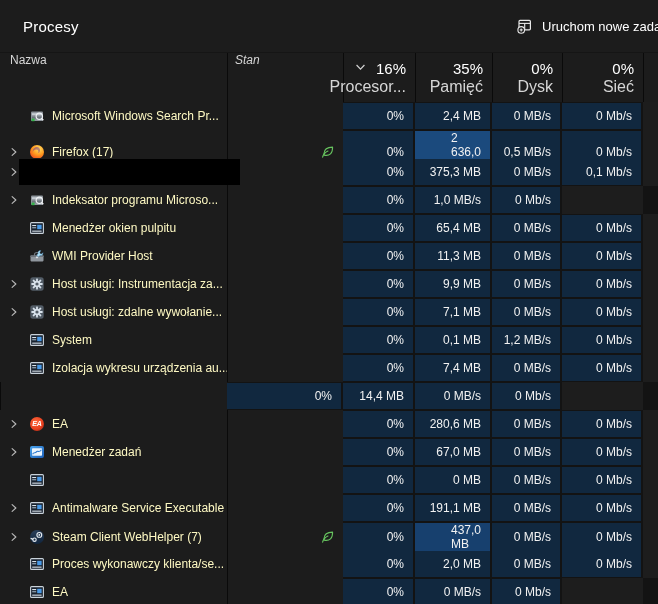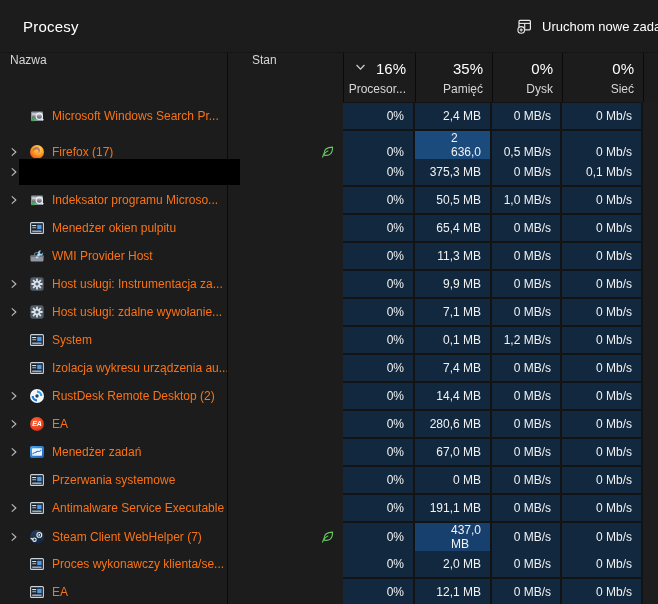--- a/index.html
+++ b/index.html
@@ -41,46 +41,46 @@
     background:var(--window-bg);
     border-top:1px solid #151515;
   }
   .th{position:relative;}
   .th-sep{border-left:1px solid var(--sep);}
   .th-name,.th-stan{
     display:flex;
     padding:0 0 8px 10px;
     font-size:12px;color:var(--text-secondary);
   }
-  .th-stan{padding-left:24px;}
+  .th-stan{padding-left:7px;font-style:italic;}
   .th-data{
     display:flex;flex-direction:column;align-items:flex-end;
     justify-content:space-between;
     padding:8px 9px 7px 0;
   }
   .th-data .pct{font-size:15px;color:var(--text-primary);line-height:1;}
-  .th-data .lbl{font-size:12px;color:var(--text-secondary);line-height:1;}
+  .th-data .lbl{font-size:16px;color:var(--text-secondary);line-height:1;}
   .sort{position:absolute;left:11px;top:4px;}
   
   .tbody{background:var(--gap-bg);}
   .prow{
     position:relative;
     display:grid;
     grid-template-columns:227px 116px 72px 77px 70px 81px 15px;
     height:28px;
     cursor:default;
   }
   .c-name{
     background:var(--window-bg);
     display:flex;align-items:center;
     padding-left:8px;overflow:hidden;white-space:nowrap;
   }
   .chev{width:12px;display:flex;align-items:center;justify-content:center;flex:0 0 12px;}
   .picon{margin-left:9px;width:16px;height:16px;flex:0 0 16px;display:flex;align-items:center;}
-  .pname{margin-left:7px;font-size:12px;color:#f97316;}
+  .pname{margin-left:7px;font-size:12px;color:#fef9c3;}
   .c-stan{
     position:relative;
     background:var(--window-bg);
     border-left:1px solid var(--sep);
   }
   .c-stan .statusicon{
     position:absolute;right:8px;top:50%;transform:translateY(-50%);
     display:flex;align-items:center;
   }
   .cell{
@@ -242,21 +242,20 @@
               <rect x="3" y="8.6" width="10" height="2" fill="#6d747b"></rect>
               <circle cx="10.3" cy="8.3" r="3.2" fill="none" stroke="#eef1f4" stroke-width="1.2"></circle>
               <line x1="12.5" y1="10.5" x2="14.3" y2="12.3" stroke="#eef1f4" stroke-width="1.5"></line>
               <rect x="2.6" y="10.6" width="3" height="2.6" fill="#35b24a"></rect>
             </svg>
           </span>
           <span class="pname">Indeksator programu Microso...</span>
         </div>
         <div class="c-stan"></div>
         <div class="cell">0%</div>
-        <div class="cell">50,5 MB</div>
         <div class="cell">1,0 MB/s</div>
         <div class="cell">0 Mb/s</div>
         <div class="c-gutter"></div>
       </div>
       <div class="prow">
         <div class="c-name">
           <span class="chev"></span>
           <span class="picon">
             <svg width="16" height="16" viewBox="0 0 16 16">
               <rect x="1.6" y="2.6" width="12.8" height="10.8" rx="1" fill="#17212e" stroke="#c9d2da" stroke-width="1.1"></rect>
@@ -390,36 +389,20 @@
           <span class="pname">Izolacja wykresu urządzenia au...</span>
         </div>
         <div class="c-stan"></div>
         <div class="cell">0%</div>
         <div class="cell">7,4 MB</div>
         <div class="cell">0 MB/s</div>
         <div class="cell">0 Mb/s</div>
         <div class="c-gutter"></div>
       </div>
       <div class="prow">
-        <div class="c-name">
-          <span class="chev">
-            <svg width="12" height="12" viewBox="0 0 16 16">
-              <path d="M5.5 3.5 L10.5 8 L5.5 12.5" fill="none" stroke="#b8b8b8" stroke-width="1.5" stroke-linecap="round" stroke-linejoin="round"></path>
-            </svg>
-          </span>
-          <span class="picon">
-            <svg width="16" height="16" viewBox="0 0 16 16">
-              <circle cx="8" cy="8" r="7" fill="#f2f6fa"></circle>
-              <path d="M8 2.6 a5.4 5.4 0 0 1 5.4 5.4 h-2.2 a3.2 3.2 0 0 0-3.2-3.2 Z" fill="#2ea3f2"></path>
-              <path d="M2.6 8 a5.4 5.4 0 0 0 5.4 5.4 v-2.2 a3.2 3.2 0 0 1-3.2-3.2 Z" fill="#1976d2"></path>
-              <circle cx="8" cy="8" r="1.7" fill="#24445c"></circle>
-            </svg>
-          </span>
-          <span class="pname">RustDesk Remote Desktop (2)</span>
-        </div>
         <div class="c-stan"></div>
         <div class="cell">0%</div>
         <div class="cell">14,4 MB</div>
         <div class="cell">0 MB/s</div>
         <div class="cell">0 Mb/s</div>
         <div class="c-gutter"></div>
       </div>
       <div class="prow">
         <div class="c-name">
           <span class="chev">
@@ -483,21 +466,20 @@
           <span class="chev"></span>
           <span class="picon">
             <svg width="16" height="16" viewBox="0 0 16 16">
               <rect x="1.6" y="2.6" width="12.8" height="10.8" rx="1" fill="#17212e" stroke="#c9d2da" stroke-width="1.1"></rect>
               <rect x="8.2" y="4.8" width="4.4" height="4.4" fill="#4a9be8"></rect>
               <rect x="3.2" y="5" width="4" height="1.1" fill="#dbe3ea"></rect>
               <rect x="3.2" y="7.2" width="4" height="1.1" fill="#9fb0bf"></rect>
               <rect x="3.2" y="10.6" width="9.4" height="1.1" fill="#dbe3ea"></rect>
             </svg>
           </span>
-          <span class="pname">Przerwania systemowe</span>
         </div>
         <div class="c-stan"></div>
         <div class="cell">0%</div>
         <div class="cell">0 MB</div>
         <div class="cell">0 MB/s</div>
         <div class="cell">0 Mb/s</div>
         <div class="c-gutter"></div>
       </div>
       <div class="prow">
         <div class="c-name">
@@ -592,20 +574,19 @@
               <rect x="8.2" y="4.8" width="4.4" height="4.4" fill="#4a9be8"></rect>
               <rect x="3.2" y="5" width="4" height="1.1" fill="#dbe3ea"></rect>
               <rect x="3.2" y="7.2" width="4" height="1.1" fill="#9fb0bf"></rect>
               <rect x="3.2" y="10.6" width="9.4" height="1.1" fill="#dbe3ea"></rect>
             </svg>
           </span>
           <span class="pname">EA</span>
         </div>
         <div class="c-stan"></div>
         <div class="cell">0%</div>
-        <div class="cell">12,1 MB</div>
         <div class="cell">0 MB/s</div>
         <div class="cell">0 Mb/s</div>
         <div class="c-gutter"></div>
       </div>
     </div>
 
 </div>
 
 </body></html>

